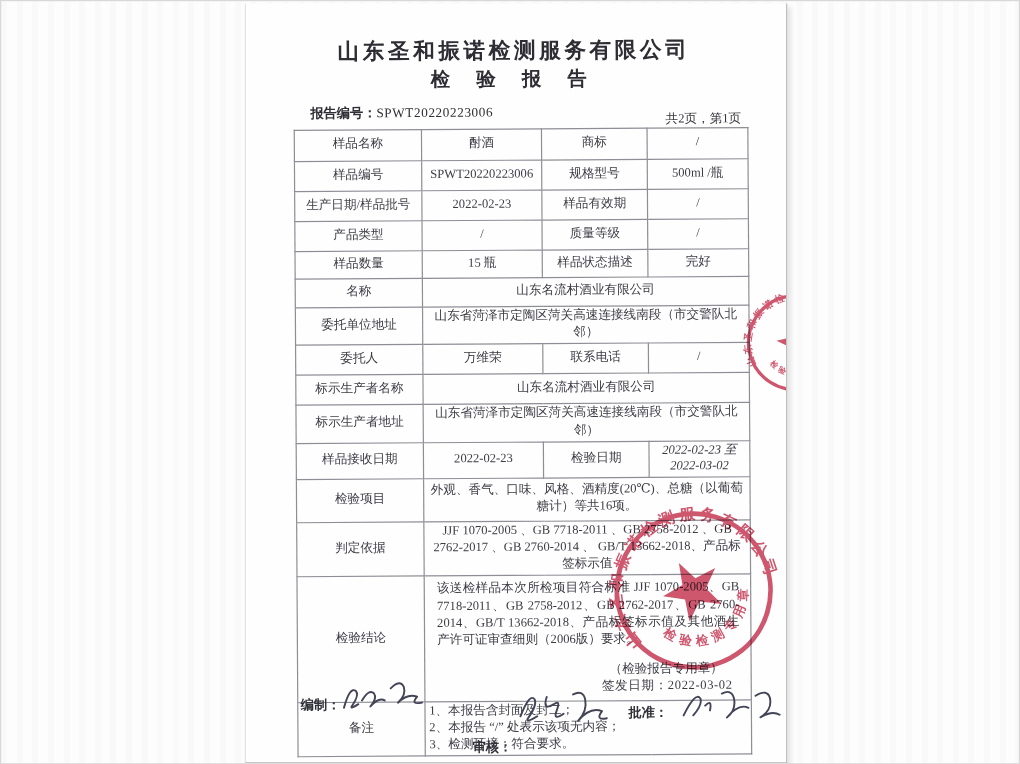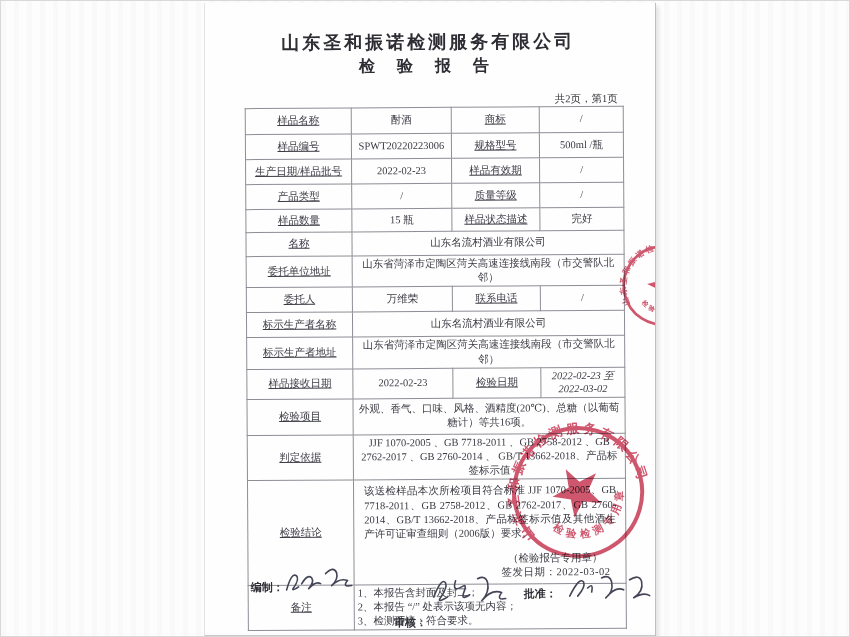--- a/index.html
+++ b/index.html
@@ -12,21 +12,21 @@
   .company-title{position:absolute;top:27px;left:0;width:100%;text-align:center;font-size:18px;font-weight:bold;
     letter-spacing:3px;color:#2d2d33;}
   .report-title{position:absolute;top:53px;left:0;width:100%;text-align:center;font-size:16px;font-weight:bold;
     letter-spacing:9px;color:#2d2d33;}
   .report-no{position:absolute;top:83px;left:55px;font-size:11px;font-weight:bold;color:#2f2f36;}
   .report-no .val{font-weight:normal;letter-spacing:0.5px;}
   .pagination{position:absolute;top:90px;right:36px;font-size:10.5px;color:#34343b;}
   table.report{position:absolute;left:41px;top:104px;width:378px;border-collapse:collapse;table-layout:fixed;}
   table.report td{border:1px solid #8e8e96;font-size:10.5px;color:#3b3b44;text-align:center;vertical-align:middle;
     padding:1px 3px;line-height:1.35;overflow:hidden;}
-  td.lbl{font-weight:normal;text-decoration:underline;}
+  td.lbl{font-weight:normal;}
   td.left{text-align:left;padding:2px 7px;}
   .note-line{text-align:left;}
   .concl-wrap{text-align:left;padding:3px 6px 2px 7px;}
   .concl-text{margin:0;text-align:justify;}
   .seal-note{margin-top:11px;text-align:right;padding-right:14px;color:#3b3b44;}
   .issue-date{text-align:right;padding-right:6px;letter-spacing:0.5px;color:#3b3b44;}
   .two-line{line-height:1.3;font-style:italic;}
   .footer-row{position:absolute;top:572px;left:41px;width:390px;font-size:11px;color:#303038;}
   .footer-item{position:absolute;white-space:nowrap;font-weight:bold;}
   .f-prep{left:3px;top:4px;}
@@ -40,20 +40,21 @@
 </style>
 </head>
 <body>
 
 <div class="canvas">
   <div class="page">
     <div class="content">
 
       <div class="company-title">山东圣和振诺检测服务有限公司</div>
       <div class="report-title">检 验 报 告</div>
+      <div class="report-no"><span>报告编号：</span><span class="val">SPWT20220223006</span></div>
       <div class="pagination">共2页，第1页</div>
 
       <table class="report">
         <colgroup>
             <col style="width:106px">
             <col style="width:100px">
             <col style="width:88px">
             <col style="width:84px">
           </colgroup>
         <tbody>

